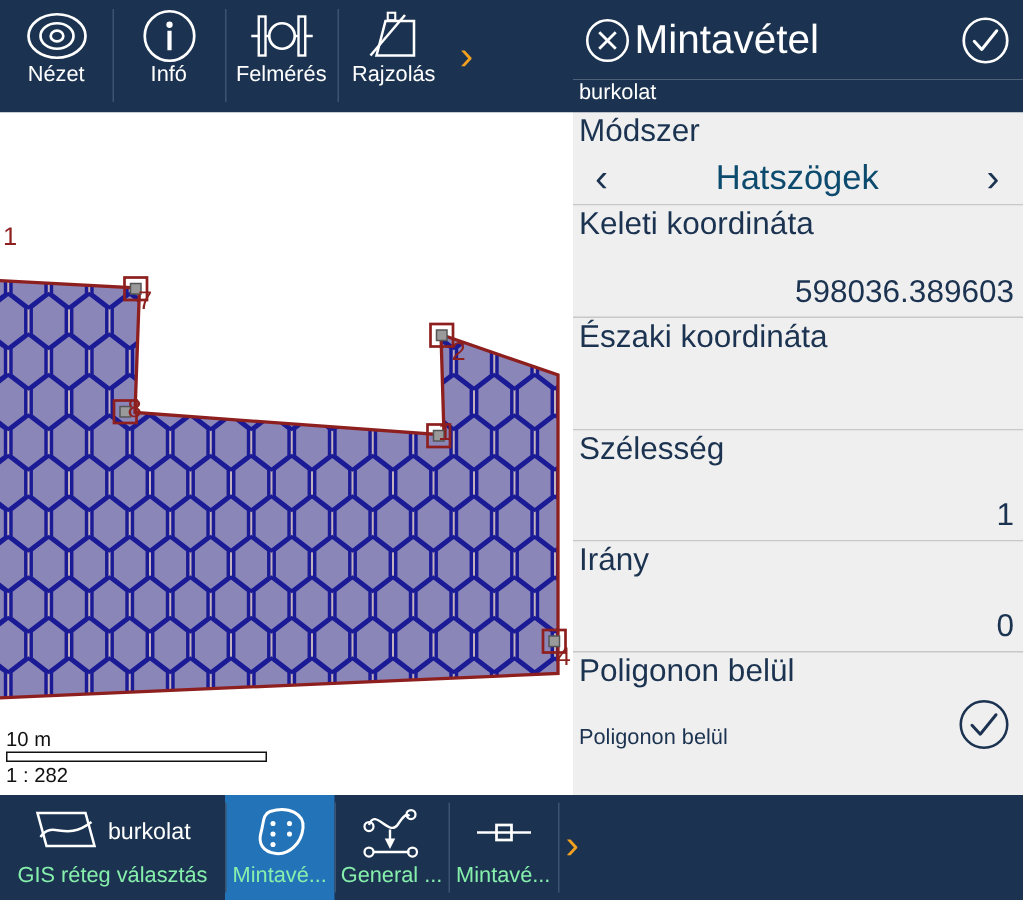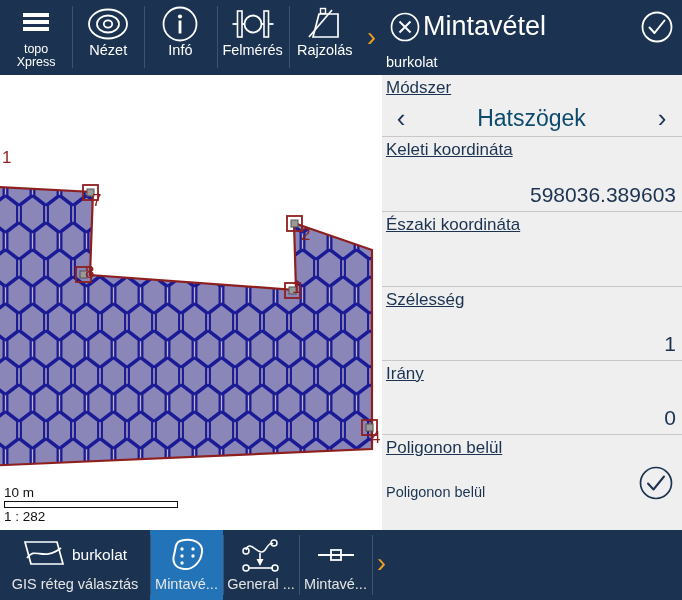--- a/index.html
+++ b/index.html
@@ -119,24 +119,23 @@
     padding-left: 4px;
   }
   .field {
     border-bottom: 1px solid #c8c8c8;
     padding: 1px 5px 0 4px;
     position: relative;
     background: #efefef;
   }
   .field-label {
     color: #1b3350;
-    font-size: 17px;
+    font-size: 21px;
     line-height: 23px;
     white-space: nowrap;
-    text-decoration: underline;
   }
   .field-value {
     color: #1b3350;
     font-size: 21px;
     line-height: 26px;
     text-align: right;
     white-space: nowrap;
   }
   .field-h74 { height: 74px; }
   .field-h75 { height: 75px; }
@@ -208,21 +207,21 @@
   }
   .bt-item.active { background: #2273b8; }
   .bt-icon {
     height: 42px;
     display: flex; align-items: center; justify-content: center;
     gap: 6px;
   }
   .bt-label {
     font-size: 14.5px;
     line-height: 16px;
-    color: #e5e5e5;
+    color: #86efac;
     white-space: nowrap;
   }
   .bt-sep::before {
     content: "";
     position: absolute; left: 0; top: 5px;
     width: 1px; height: 60px;
     background: #3b5472;
   }
   #bt-gis { width: 150px; }
   #bt-gis .bt-icon { gap: 7px; }
@@ -241,31 +240,20 @@
     font-weight: 300;
   }
 </style>
 </head>
 <body>
 
 <div id="app">
 
   <div id="top-toolbar">
 
-    <div class="tt-item">
-      <span class="tt-icon">
-        <svg width="32" height="26" viewBox="0 0 32 26">
-          <rect x="3" y="2" width="26" height="4" fill="#ffffff"></rect>
-          <rect x="3" y="9" width="26" height="4" fill="#ffffff"></rect>
-          <rect x="3" y="16" width="26" height="4" fill="#ffffff"></rect>
-        </svg>
-      </span>
-      <span class="tt-label two-line">topo</span>
-      <span class="tt-label two-line">Xpress</span>
-    </div>
 
     <div class="tt-item">
       <span class="tt-icon">
         <svg width="44" height="36" viewBox="0 0 44 36">
           <ellipse cx="22" cy="18" rx="19" ry="14.5" fill="none" stroke="#ffffff" stroke-width="1.8"></ellipse>
           <ellipse cx="22" cy="18" rx="11" ry="8.5" fill="none" stroke="#ffffff" stroke-width="1.8"></ellipse>
           <ellipse cx="22" cy="18" rx="4.2" ry="3.6" fill="none" stroke="#ffffff" stroke-width="1.8"></ellipse>
         </svg>
       </span>
       <span class="tt-label">Nézet</span>

